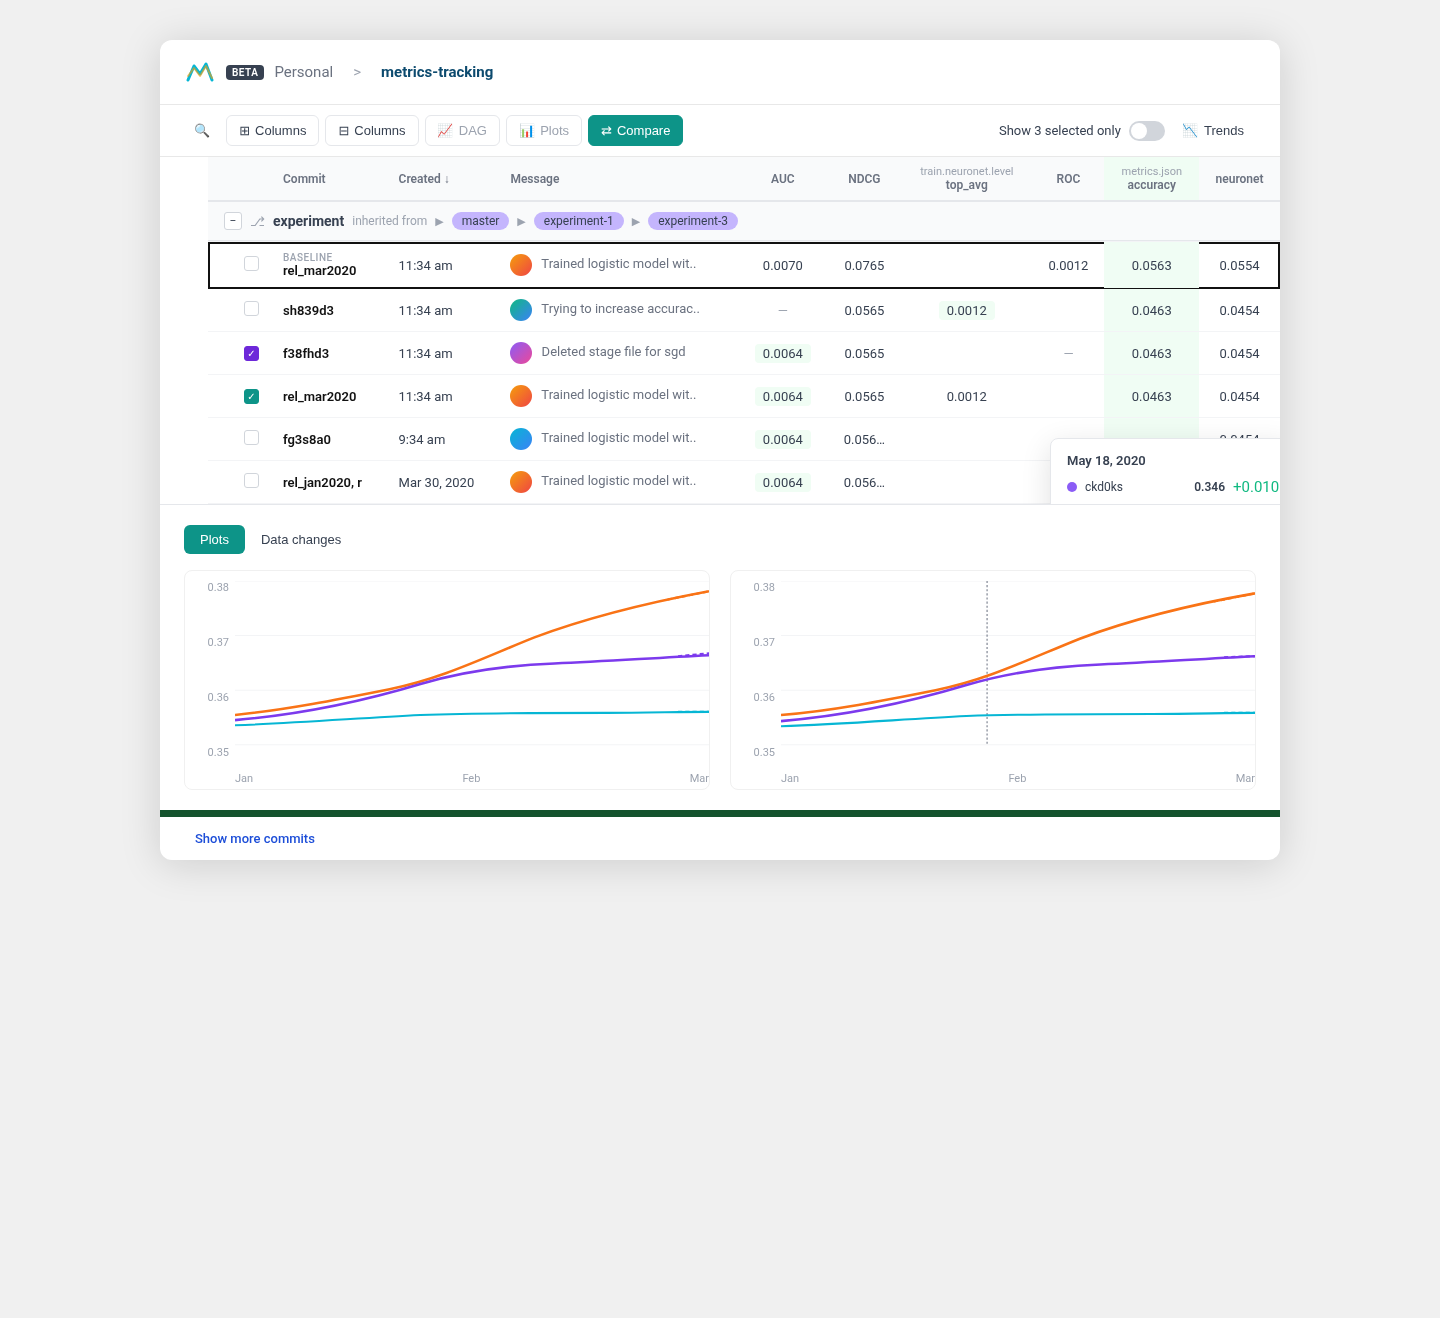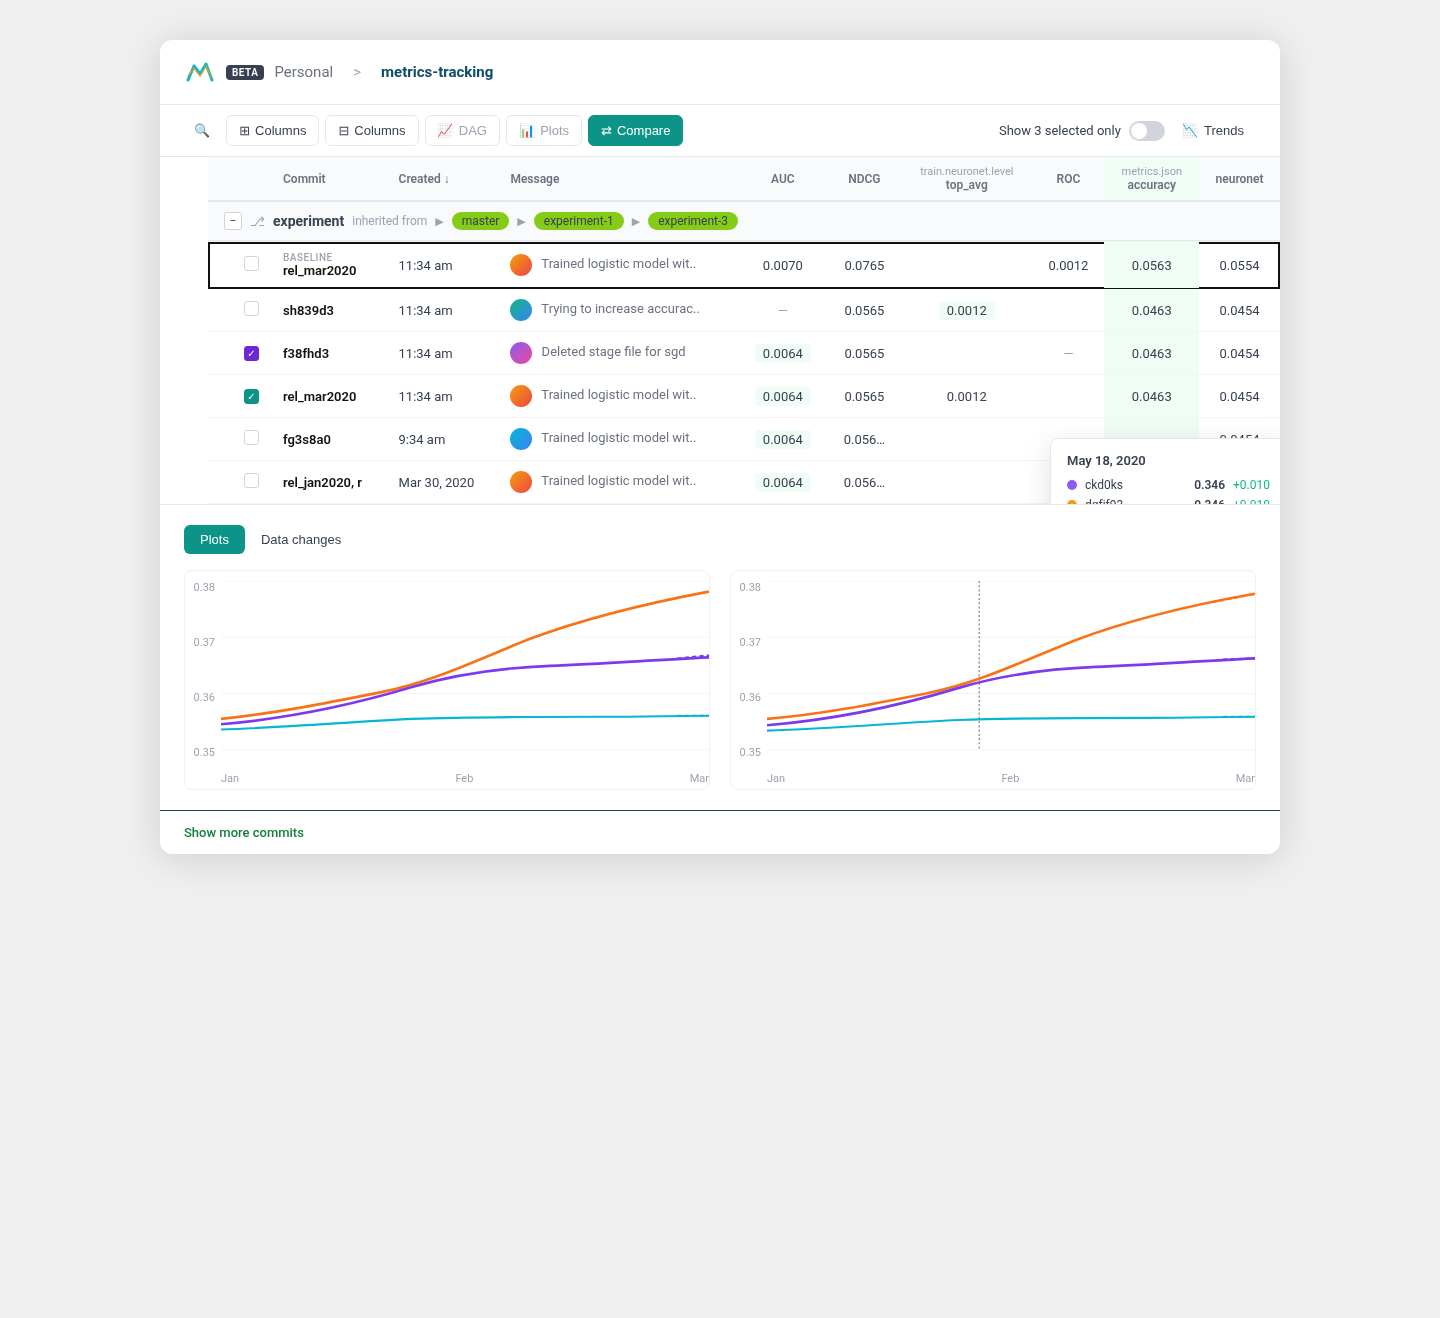--- a/index.html
+++ b/index.html
@@ -224,21 +224,21 @@
       align-items: center;
       justify-content: center;
       cursor: pointer;
       color: #374151;
       font-size: 12px;
       background: #fff;
     }
     .exp-name { font-weight: 700; font-size: 14px; }
     .inherited-label { font-size: 12px; color: #9ca3af; }
     .tag {
-      background: #84cc16;
+      background: #c4b5fd;
       border-radius: 12px;
       padding: 2px 10px;
       font-size: 12px;
       color: #374151;
     }
     .tag-arrow { color: #9ca3af; font-size: 11px; }
 
     
     .compare-section {
       padding: 20px 24px;
@@ -273,20 +273,21 @@
       gap: 20px;
     }
     .chart-wrap {
       flex: 1;
       position: relative;
       height: 220px;
       border: 1px solid #f0f0f0;
       border-radius: 8px;
       overflow: hidden;
       background: #fff;
+      padding-left: 14px;
     }
     .chart-inner {
       position: relative;
       width: 100%;
       height: 100%;
     }
     .y-labels {
       position: absolute;
       left: 0;
       top: 10px;
@@ -312,27 +313,27 @@
     }
     .svg-chart {
       position: absolute;
       left: 36px;
       top: 10px;
       right: 0;
       bottom: 30px;
     }
     .show-more {
       display: block;
-      color: #15803d;
+      color: #1d4ed8;
       font-size: 13px;
       font-weight: 500;
-      padding: 14px 24px;
+      padding: 14px 35px;
       text-decoration: none;
       cursor: pointer;
-      border-top: 1px solid #14532d;
+      border-top: 7px solid #14532d;
     }
 
     
     .tooltip-popup {
       position: absolute;
       right: -10px;
       top: 20px;
       background: #fff;
       border: 1px solid #e5e7eb;
       border-radius: 8px;
@@ -365,21 +366,21 @@
       color: #374151;
     }
     .tooltip-val {
       font-size: 12px;
       font-weight: 600;
       color: #374151;
       width: 36px;
       text-align: right;
     }
     .tooltip-diff {
-      font-size: 12px;
+      font-size: 15px;
       width: 40px;
       text-align: left;
     }
     .diff-pos { color: #10b981; }
   </style>
 </head>
 <body>
 
 <div class="window">
 

